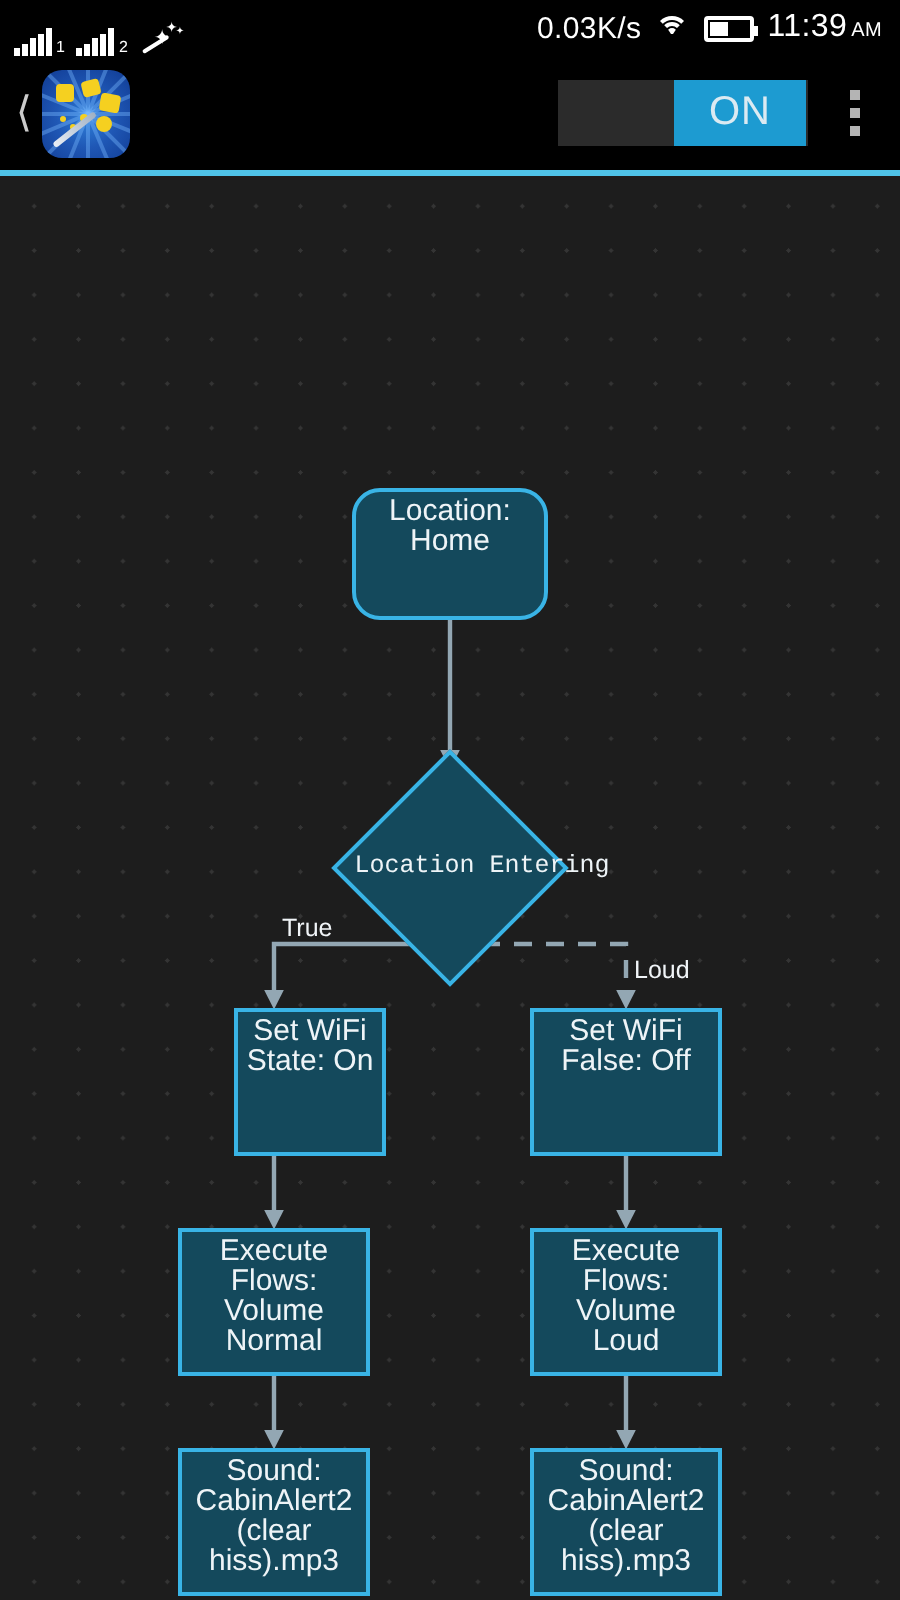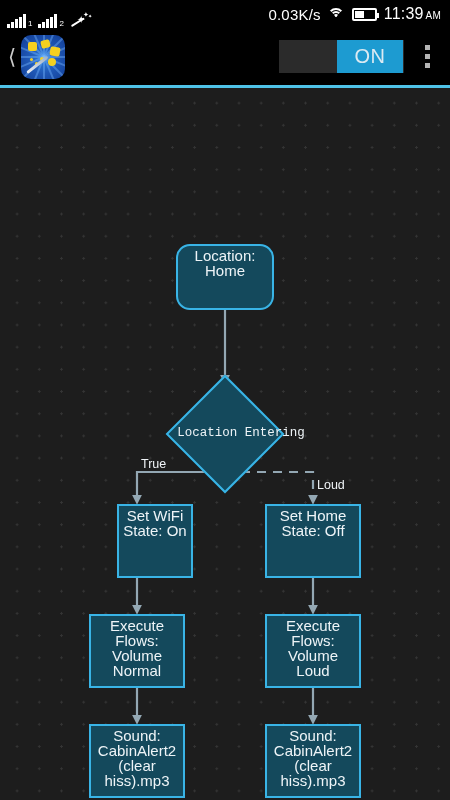--- a/index.html
+++ b/index.html
@@ -267,21 +267,21 @@
       <div class="diamond" style="left:183px; top:304px; width:84px; height:84px;"></div>
       <div class="diamond-label" style="left:158px; top:338px; width:166px;font-family:Liberation Mono, monospace;">Location Entering</div>
 
       <div class="edgelabel" style="left:141px; top:369px;">True</div>
       <div class="edgelabel" style="left:317px; top:390px;">Loud</div>
 
       <div class="node" style="left:89px; top:416px; width:76px; height:74px;margin-left:28px;">
         <span>Set WiFi State: On</span>
       </div>
       <div class="node" style="left:265px; top:416px; width:96px; height:74px;">
-        <span>Set Home State: Off</span>
+        <span>Set WiFi False: Off</span>
       </div>
 
       <div class="node" style="left:89px; top:526px; width:96px; height:74px; white-space:pre-line;">
         <span>Execute Flows:
 Volume Normal</span>
       </div>
       <div class="node" style="left:265px; top:526px; width:96px; height:74px; white-space:pre-line;">
         <span>Execute Flows:
 Volume Loud</span>
       </div>

